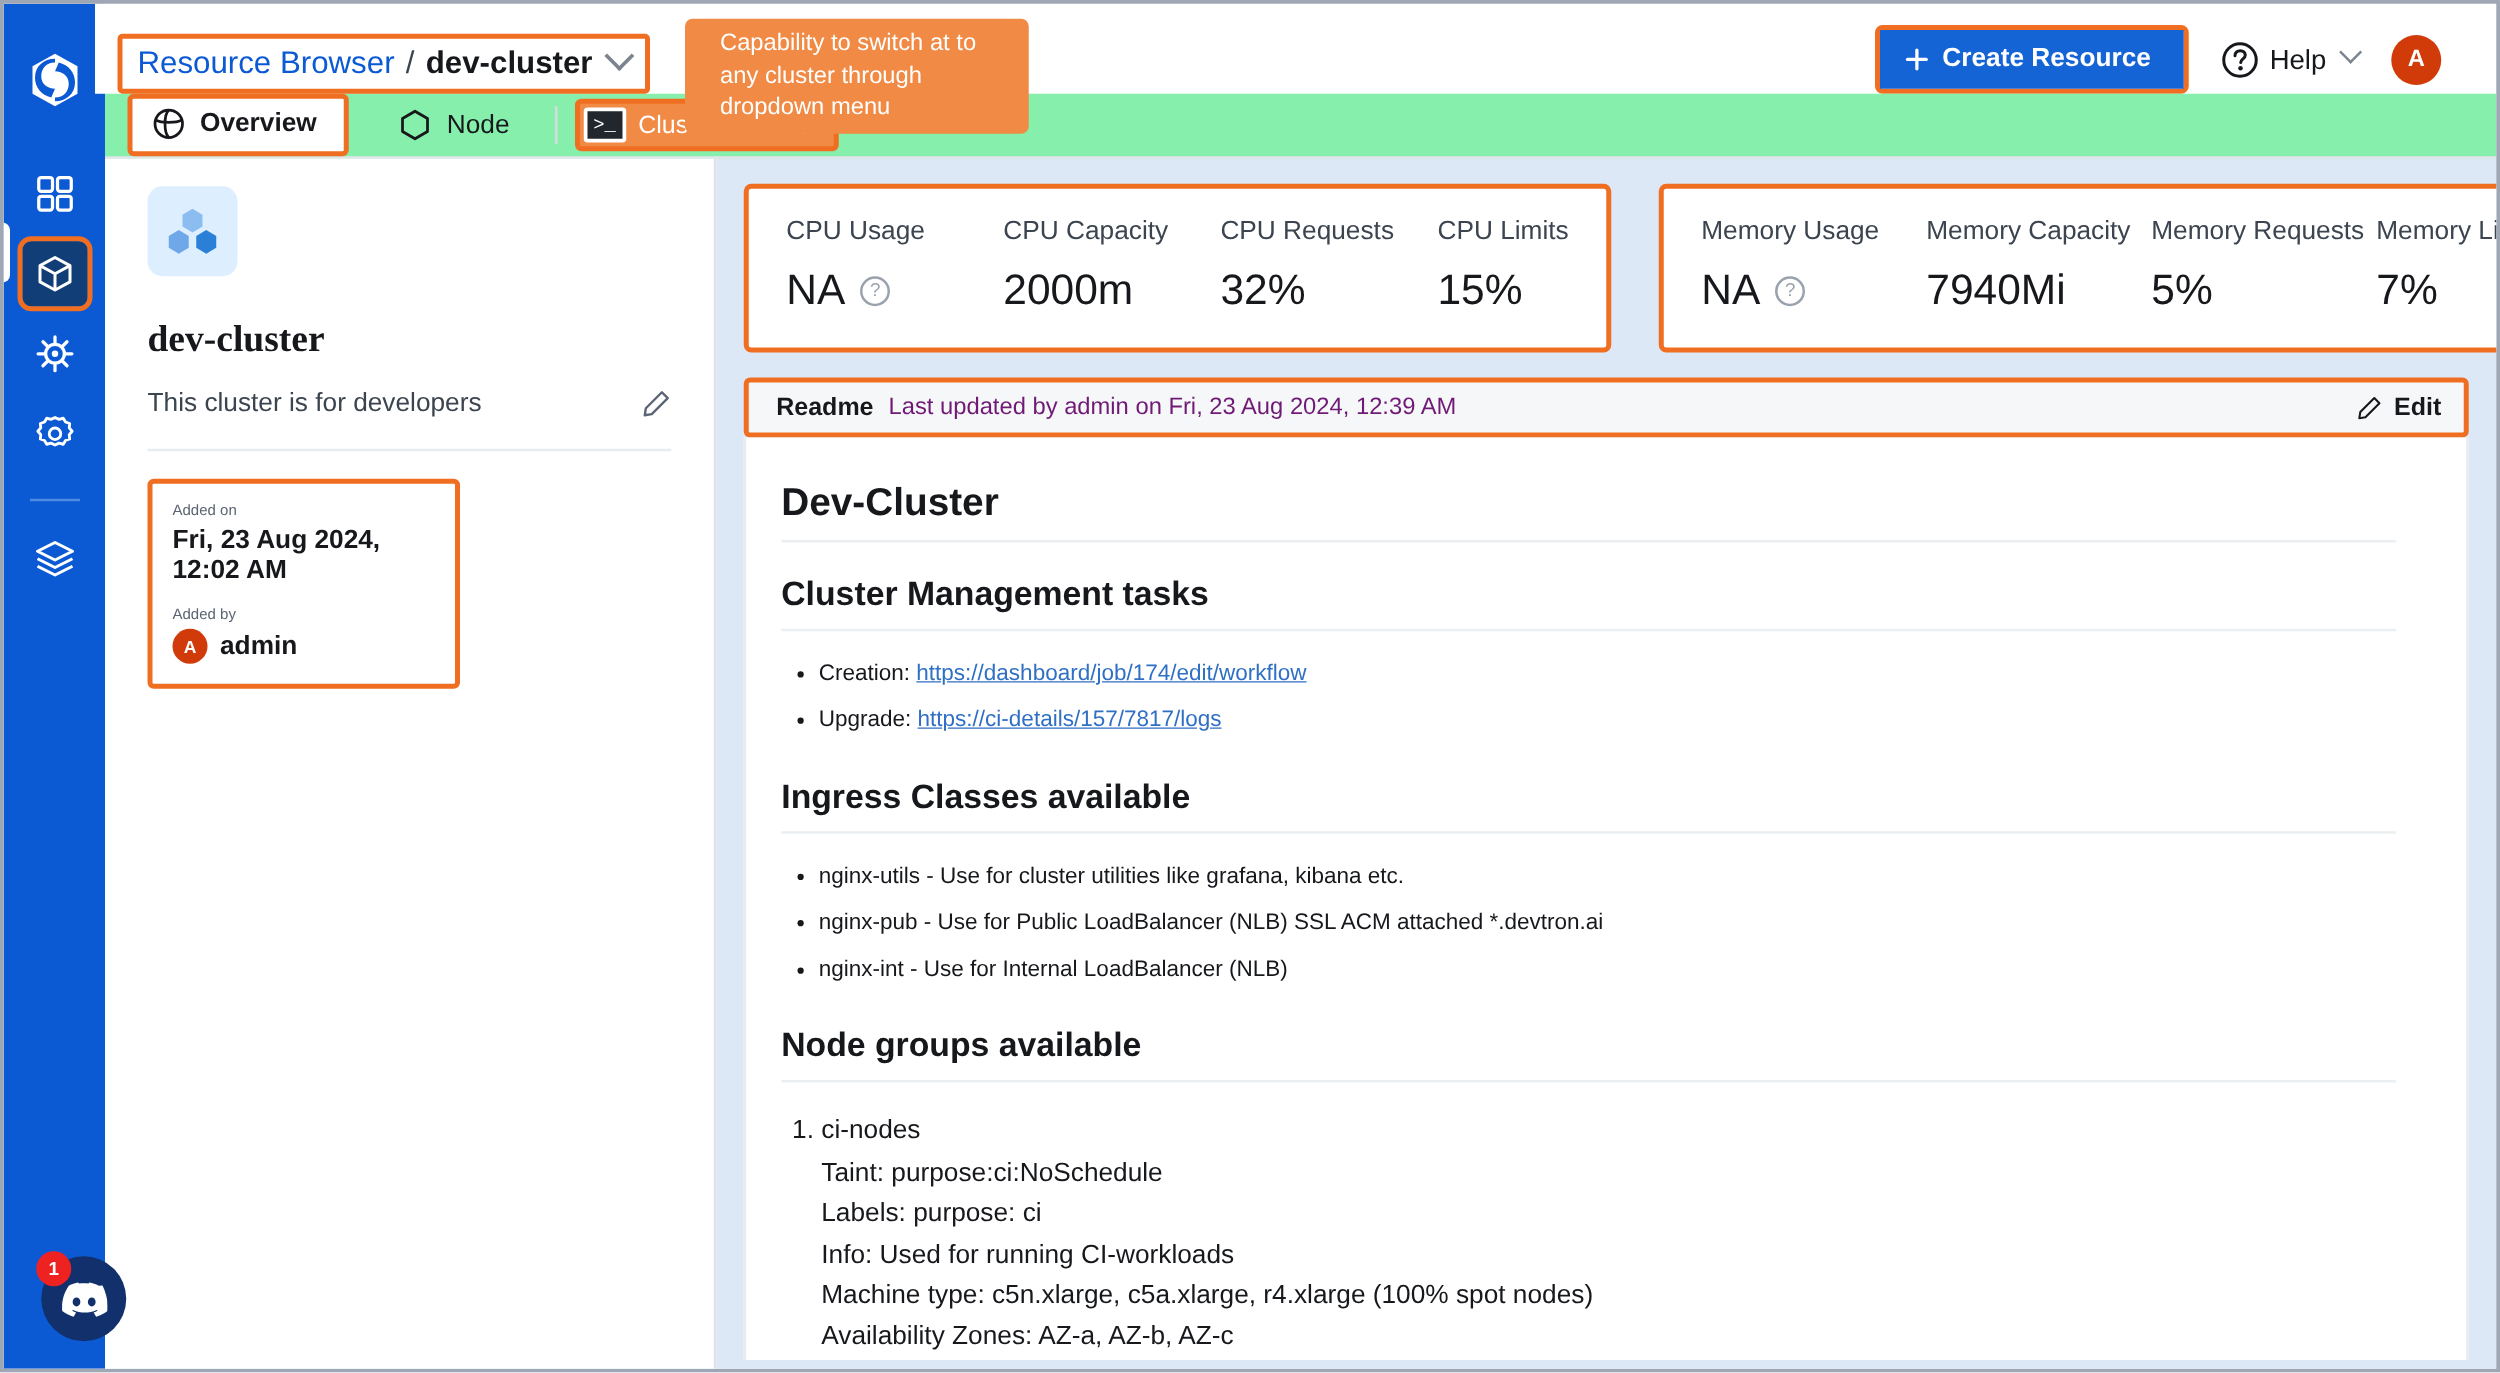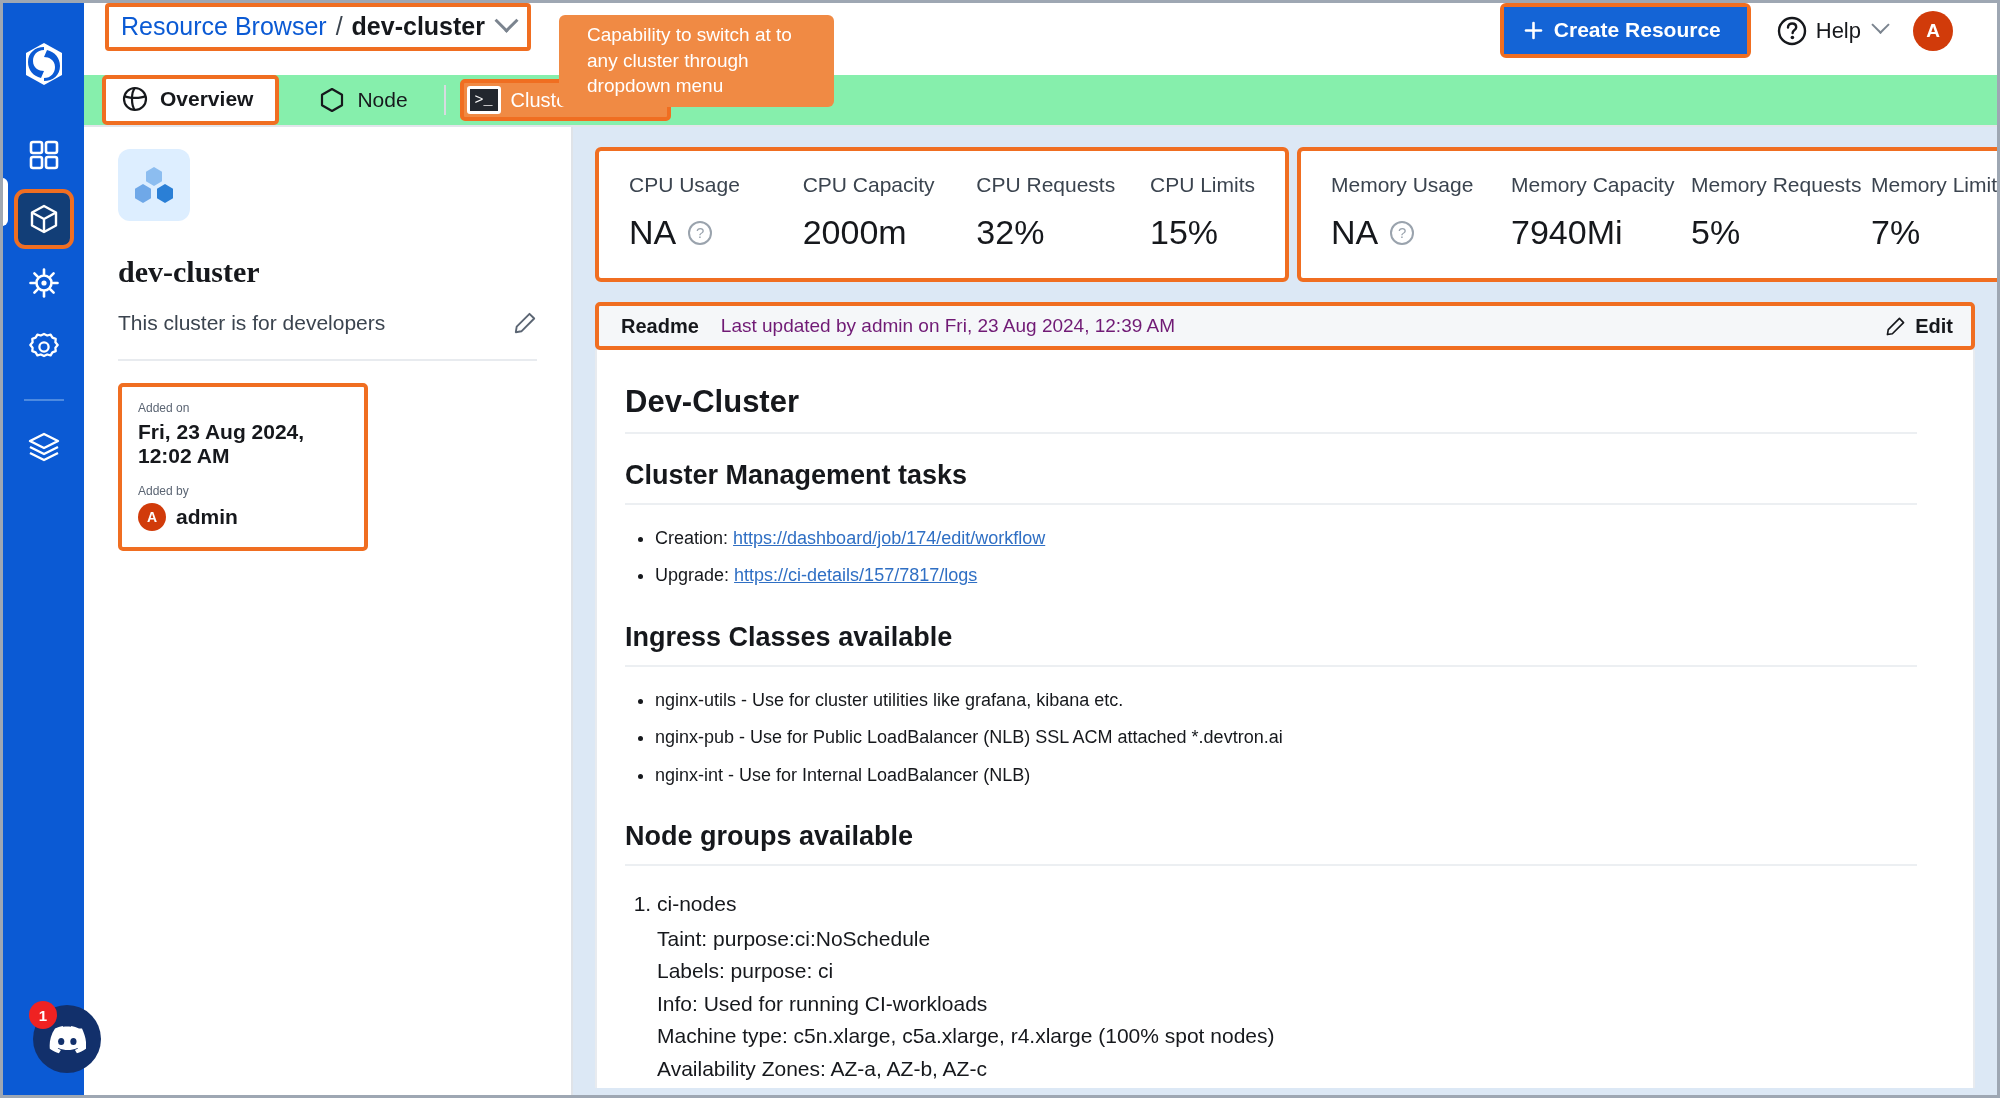--- a/index.html
+++ b/index.html
@@ -57,23 +57,23 @@
   .discord-badge {
     position: absolute; top: -4px; left: -4px;
     width: 28px; height: 28px; border-radius: 50%;
     background: #ef2222; color: #fff;
     font-size: 15px; font-weight: bold;
     display: flex; align-items: center; justify-content: center;
   }
 
   
   .header {
-    position: absolute; left: 84px; right: 0; top: 0; height: 72px;
+    position: absolute; left: 73px; right: 0; top: 0; height: 72px;
     background: #fff;
-    display: flex; align-items: flex-start;
+    display: flex; align-items: flex-end;
   }
   .breadcrumb-box {
     margin-left: 18px;
     border: 4px solid #f06e21;
     border-radius: 4px;
     background: #fff;
     padding: 5px 12px 6px 12px;
     display: flex; align-items: center; gap: 9px;
     position: relative; z-index: 20;
   }
@@ -196,21 +196,21 @@
     background: #d13b0a; color: #fff;
     font-size: 14px; font-weight: bold;
     display: flex; align-items: center; justify-content: center;
   }
   .added-user-name { font-size: 21px; color: #16181c; font-weight: bold; }
 
   .right-panel {
     position: absolute; left: 489px; right: 0; top: 0; bottom: 0;
     padding: 20px 22px 0 22px;
   }
-  .metrics-row { display: flex; gap: 8px; }
+  .metrics-row { display: flex; gap: 38px; }
   .metric-card {
     border: 4px solid #f06e21; border-radius: 6px;
     background: #fff;
     padding: 22px 30px 26px 30px;
     display: flex; gap: 0;
   }
   .metric-card.cpu { width: 694px; }
   .metric-card.mem { flex: 1; }
   .metric {
     display: flex; flex-direction: column; gap: 16px;
@@ -228,21 +228,20 @@
     font-size: 15px; display: flex; align-items: center; justify-content: center;
   }
 
   .readme-head-wrap {
     margin-top: 20px;
     border: 4px solid #f06e21; border-radius: 5px;
     background: #f5f7f9;
     height: 48px;
     display: flex; align-items: center;
     padding: 0 18px 0 22px;
-    gap: 10px;
   }
   .readme-title { font-size: 20px; font-weight: bold; color: #16181c; }
   .readme-sub { font-size: 19px; color: #701a75; margin-left: 12px; }
   .readme-edit {
     margin-left: auto; display: flex; align-items: center; gap: 9px;
     font-size: 20px; color: #16181c; font-weight: bold;
   }
 
   .readme-body {
     margin-top: 0;

